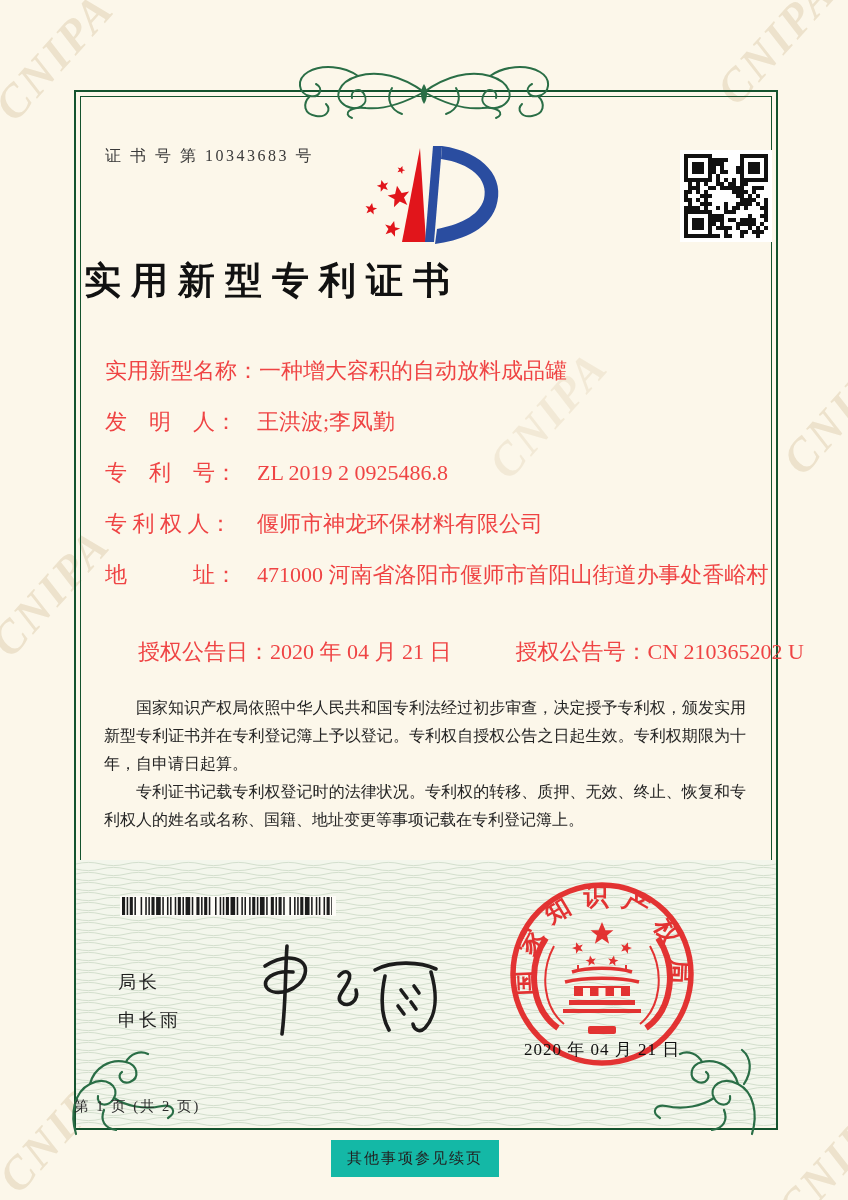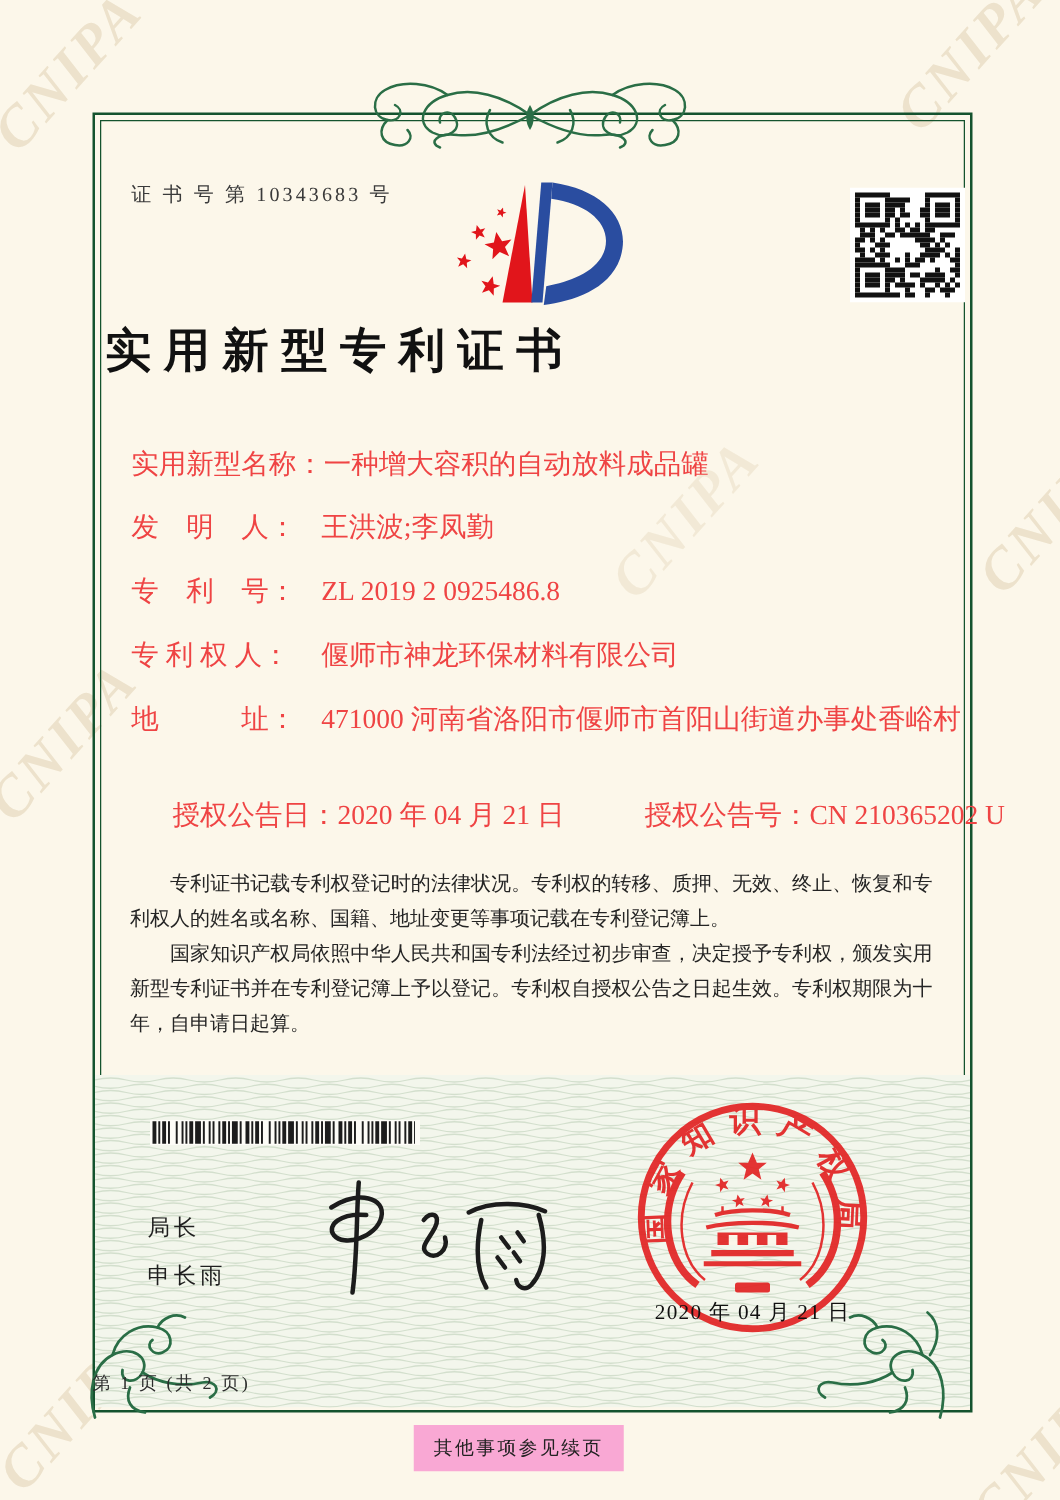--- a/index.html
+++ b/index.html
@@ -64,21 +64,21 @@
   .seal{position:absolute;left:506px;top:878px;opacity:.9;}
   .seal-date{
     position:absolute;left:506px;top:1038px;width:192px;text-align:center;
     font-size:17px;letter-spacing:1px;color:#101010;z-index:5;white-space:pre;
   }
   .page-info{
     position:absolute;left:74px;top:1097px;width:660px;text-align:left;
     font-size:14.5px;color:#2c2c2c;letter-spacing:2px;white-space:pre;
   }
   .footer-note{
-    position:absolute;left:331px;top:1140px;background:#f9a8d4;
+    position:absolute;left:331px;top:1140px;background:#14b8a6;
     padding:9px 16px;font-size:15px;letter-spacing:2px;color:#222;z-index:6;
   }
 </style>
 </head>
 <body>
 
 <div class="page">
 
   <span class="wm" style="left:-22px;top:30px">CNIPA</span>
   <span class="wm" style="left:700px;top:14px">CNIPA</span>
@@ -448,22 +448,22 @@
     <div class="field-row"><span class="lab">发　明　人：</span><span>王洪波;李凤勤</span></div>
     <div class="field-row"><span class="lab">专　利　号：</span><span>ZL 2019 2 0925486.8</span></div>
     <div class="field-row"><span class="lab">专 利 权 人：</span><span>偃师市神龙环保材料有限公司</span></div>
     <div class="field-row"><span class="lab">地　　　址：</span><span>471000 河南省洛阳市偃师市首阳山街道办事处香峪村</span></div>
     <div class="grant-row">
       <span class="lab">授权公告日：</span><span>2020 年 04 月 21 日</span><span class="gap"></span><span>授权公告号：</span><span>CN 210365202 U</span>
     </div>
   </div>
 
   <div class="body-text">
+    <p>国家知识产权局依照中华人民共和国专利法经过初步审查，决定授予专利权，颁发实用新型专利证书并在专利登记簿上予以登记。专利权自授权公告之日起生效。专利权期限为十年，自申请日起算。</p>
     <p>专利证书记载专利权登记时的法律状况。专利权的转移、质押、无效、终止、恢复和专利权人的姓名或名称、国籍、地址变更等事项记载在专利登记簿上。</p>
-    <p>国家知识产权局依照中华人民共和国专利法经过初步审查，决定授予专利权，颁发实用新型专利证书并在专利登记簿上予以登记。专利权自授权公告之日起生效。专利权期限为十年，自申请日起算。</p>
   </div>
 
   <svg class="barcode" id="barcode" width="216" height="20" viewBox="0 0 216 20">
     <rect x="0" y="0" width="216" height="20" fill="#fdfcf7"></rect>
   <rect x="2" y="1" width="3.1" height="18" fill="#1c1c1c"></rect>
       <rect x="6.6499999999999995" y="1" width="1.55" height="18" fill="#1c1c1c"></rect>
       <rect x="9.75" y="1" width="3.1" height="18" fill="#1c1c1c"></rect>
       <rect x="14.4" y="1" width="1.55" height="18" fill="#1c1c1c"></rect>
       <rect x="20.6" y="1" width="1.55" height="18" fill="#1c1c1c"></rect>
       <rect x="25.250000000000004" y="1" width="1.55" height="18" fill="#1c1c1c"></rect>

